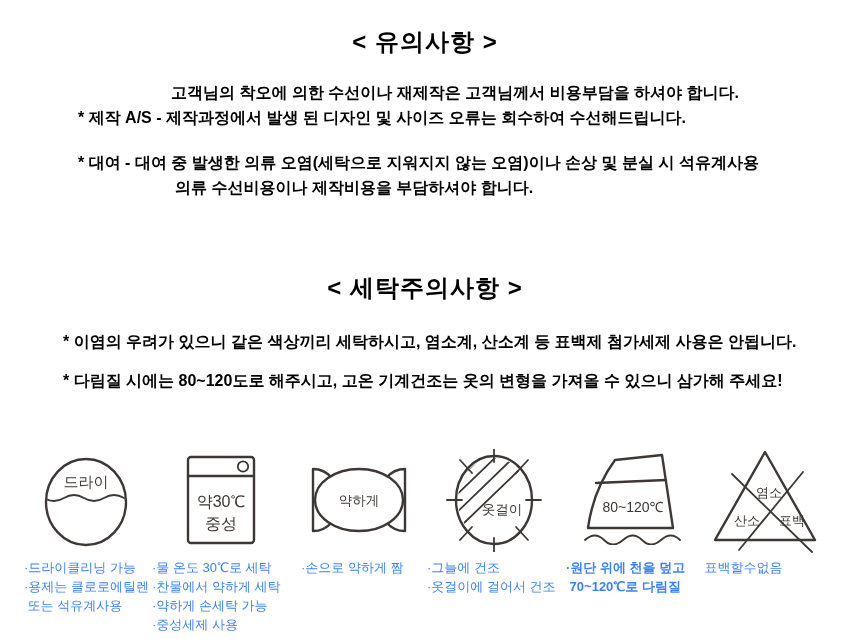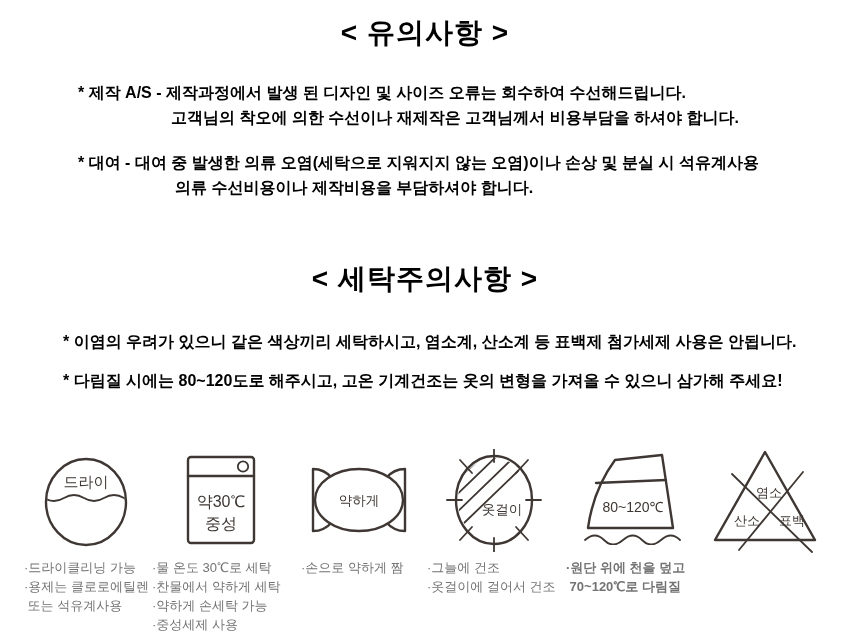--- a/index.html
+++ b/index.html
@@ -1,60 +1,60 @@
 <!DOCTYPE html>
 <html><head>
 <meta charset="utf-8">
 <style>
   html,body{margin:0;padding:0;}
   body{
     width:850px;height:639px;background:#ffffff;position:relative;overflow:hidden;
     font-family:"Liberation Sans",sans-serif;color:#000;
   }
   .title{position:absolute;left:0;right:0;text-align:center;font-weight:bold;
-    font-size:28px;letter-spacing:1px;margin:0;white-space:nowrap;}
+    font-size:24px;letter-spacing:1px;margin:12px;white-space:nowrap;}
   #title1{top:14px;}
   #title2{top:260px;}
   .para{position:absolute;left:78px;font-size:16px;font-weight:bold;line-height:25px;}
   #para1{top:80px;}
   #para2{top:150px;}
   .pline{white-space:pre;}
   #para1 .l2{margin-left:93px;}
   #para2 .l2{margin-left:97px;}
   #bullets{position:absolute;left:63px;top:331px;font-size:16px;font-weight:bold;}
   .bullet{white-space:nowrap;margin-bottom:17px;line-height:22px;}
   .icon{position:absolute;}
   #icon-dry{left:44px;top:457px;text-align:right;}
   #icon-wash{left:186px;top:455px;}
   #icon-wring{left:300px;top:467px;}
   #icon-shade{left:444px;top:449px;}
   #icon-iron{left:582px;top:453px;}
   #icon-bleach{left:708px;top:447px;}
-  .caption{position:absolute;top:558px;font-size:13px;line-height:19px;color:#737373;}
+  .caption{position:absolute;top:558px;font-size:13px;line-height:19px;color:#3b82f6;}
   .cap-line{white-space:pre;}
   #cap1{left:24px;}
   #cap2{left:152px;}
   #cap3{left:301px;}
   #cap4{left:427px;}
   #cap5{left:566px;font-weight:bold;}
   #cap6{left:701px;}
   svg{display:block;}
   svg .stroke{fill:none;stroke:#3e3733;stroke-width:2.4;stroke-linecap:round;stroke-linejoin:round;}
   svg .thin{fill:none;stroke:#3e3733;stroke-width:1.8;stroke-linecap:round;}
   svg .whitefill{fill:#ffffff;stroke:#3e3733;stroke-width:2.4;}
   svg text{font-family:"Liberation Sans",sans-serif;fill:#3e3733;text-anchor:middle;}
 </style>
 </head>
 <body>
 
 <h1 class="title" id="title1">&lt; 유의사항 &gt;</h1>
 
 <div class="para" id="para1">
+  <div class="pline l2">고객님의 착오에 의한 수선이나 재제작은 고객님께서 비용부담을 하셔야 합니다.</div>
   <div class="pline l1">* 제작 A/S - 제작과정에서 발생 된 디자인 및 사이즈 오류는 회수하여 수선해드립니다.</div>
-  <div class="pline l2">고객님의 착오에 의한 수선이나 재제작은 고객님께서 비용부담을 하셔야 합니다.</div>
 </div>
 
 <div class="para" id="para2">
   <div class="pline l1">* 대여 - 대여 중 발생한 의류 오염(세탁으로 지워지지 않는 오염)이나 손상 및 분실 시 석유계사용</div>
   <div class="pline l2">의류 수선비용이나 제작비용을 부담하셔야 합니다.</div>
 </div>
 
 <h1 class="title" id="title2">&lt; 세탁주의사항 &gt;</h1>
 
 <div id="bullets">
@@ -164,13 +164,14 @@
   <div class="cap-line">·그늘에 건조</div>
   <div class="cap-line">·옷걸이에 걸어서 건조</div>
 </div>
 
 <div class="caption" id="cap5">
   <div class="cap-line">·원단 위에 천을 덮고</div>
   <div class="cap-line"> 70~120℃로 다림질</div>
 </div>
 
 <div class="caption" id="cap6">
+  <div class="cap-line"> 표백할수없음</div>
 </div>
 
 </body></html>

